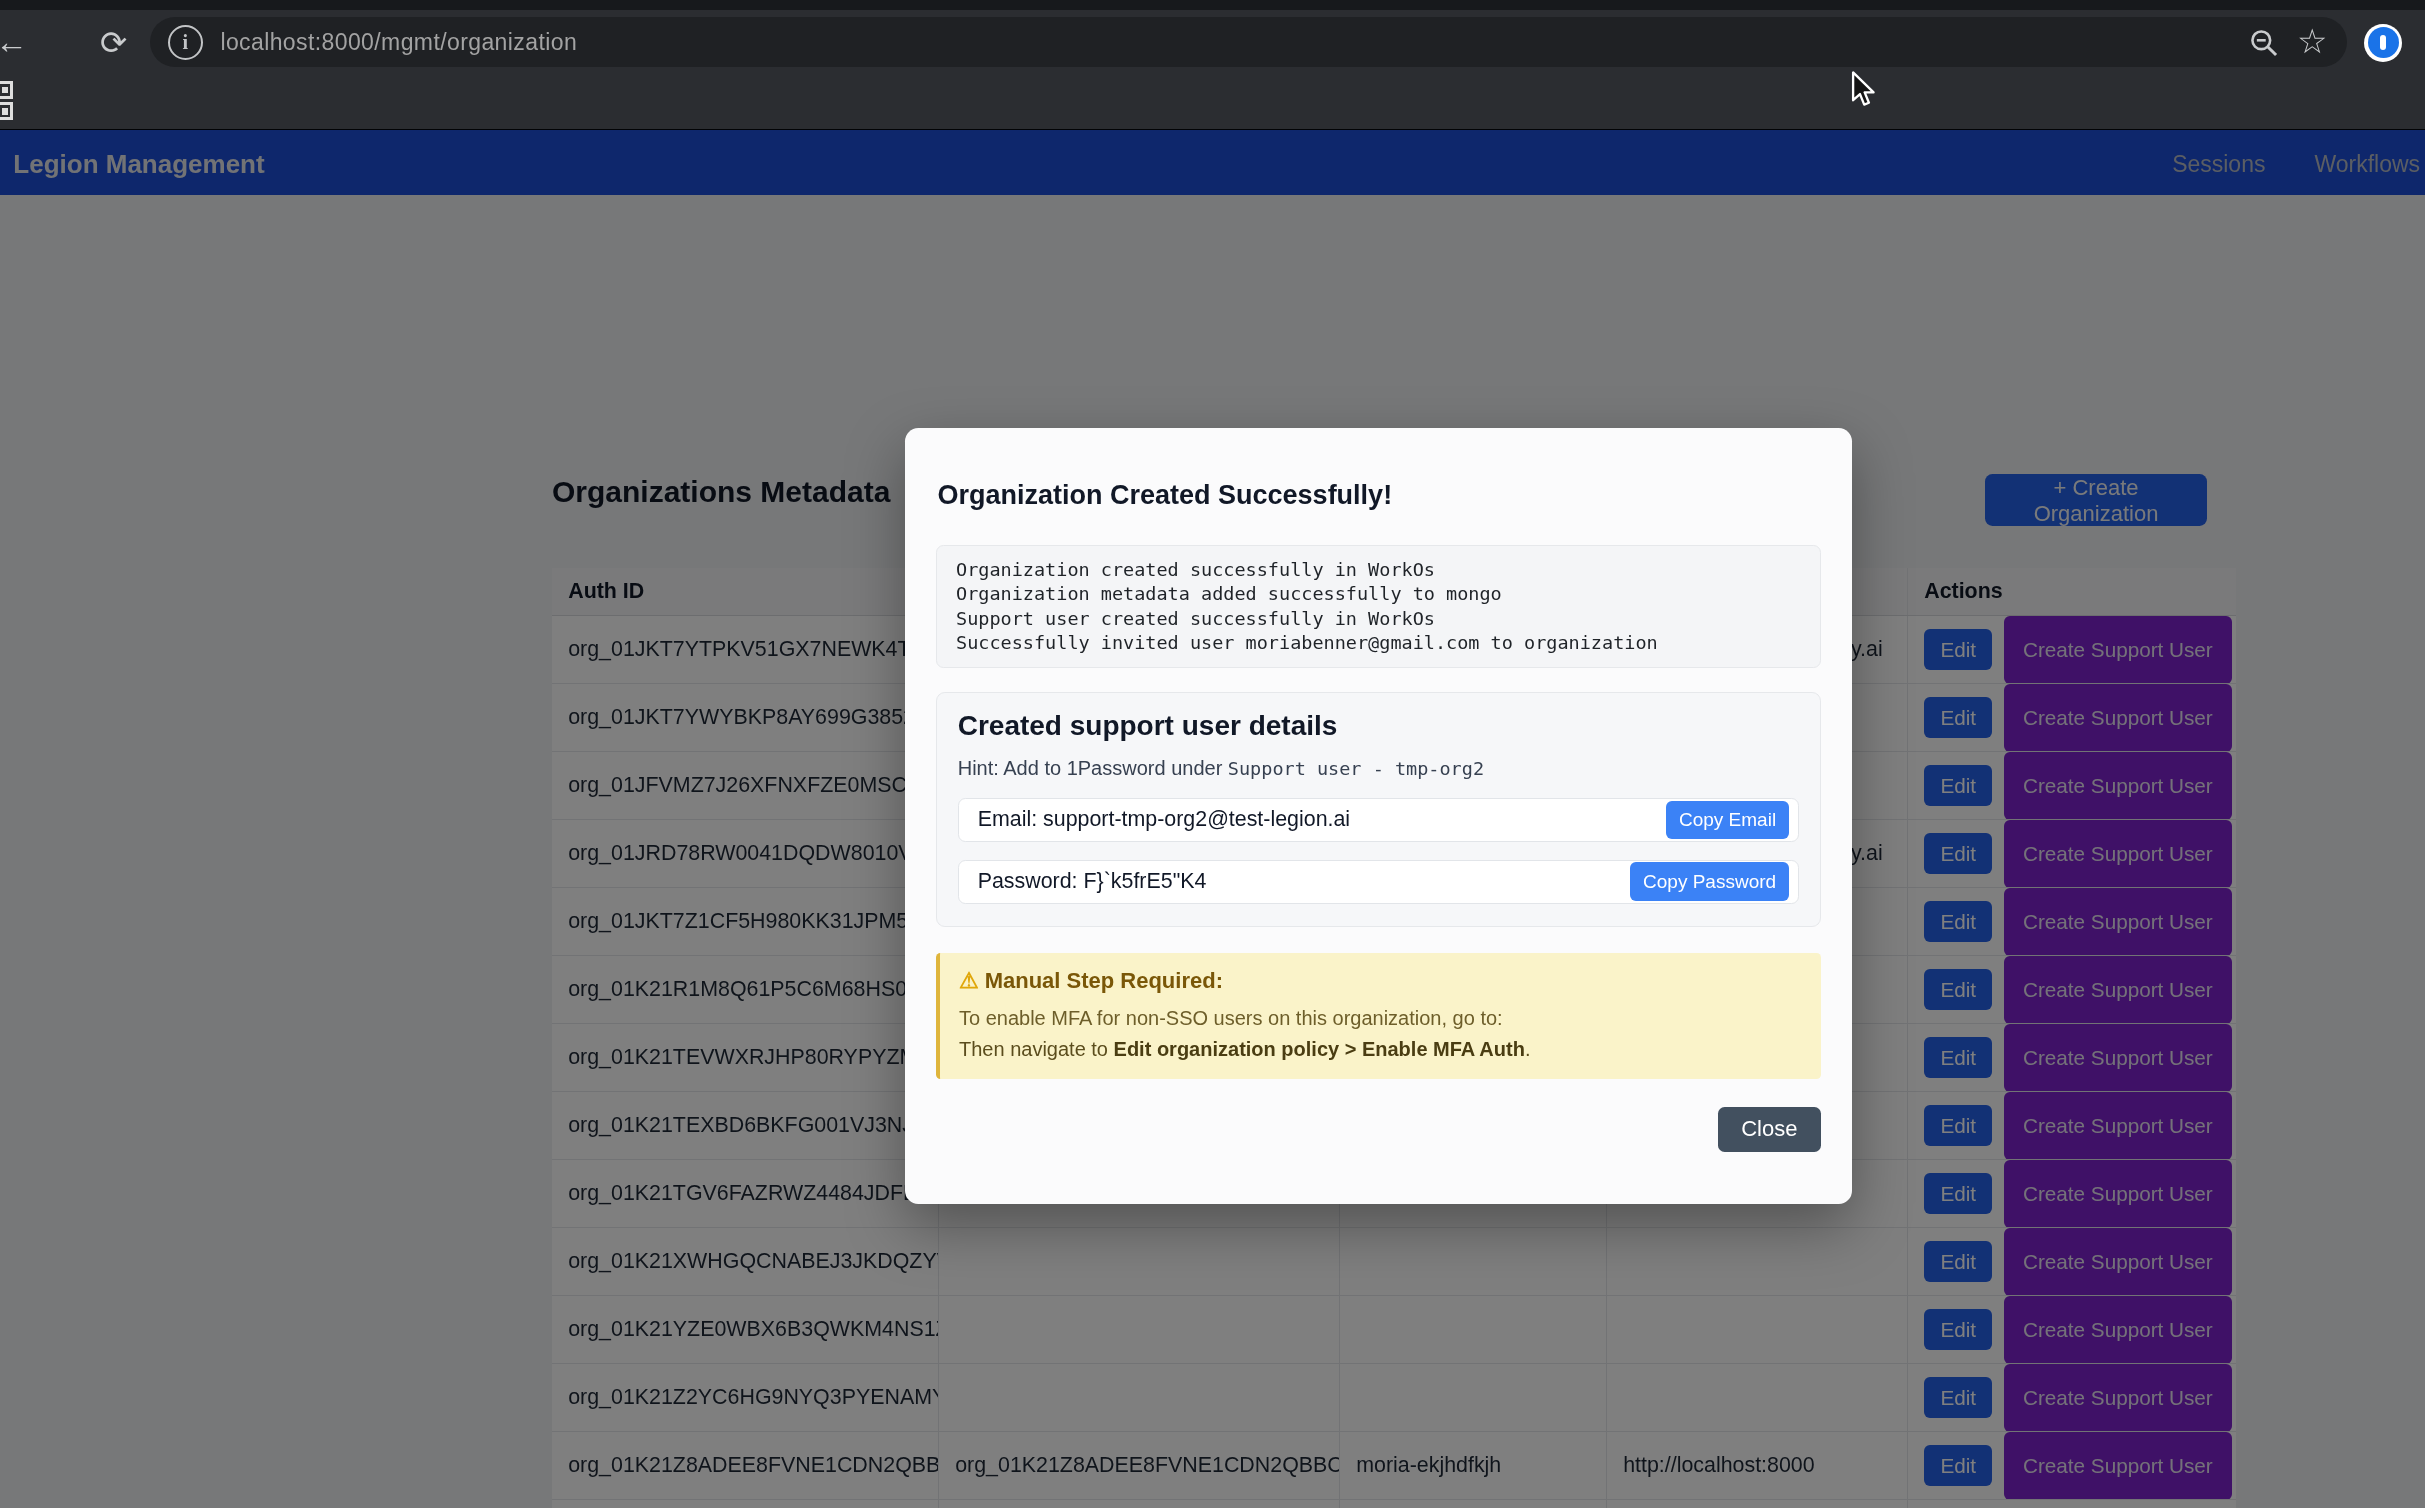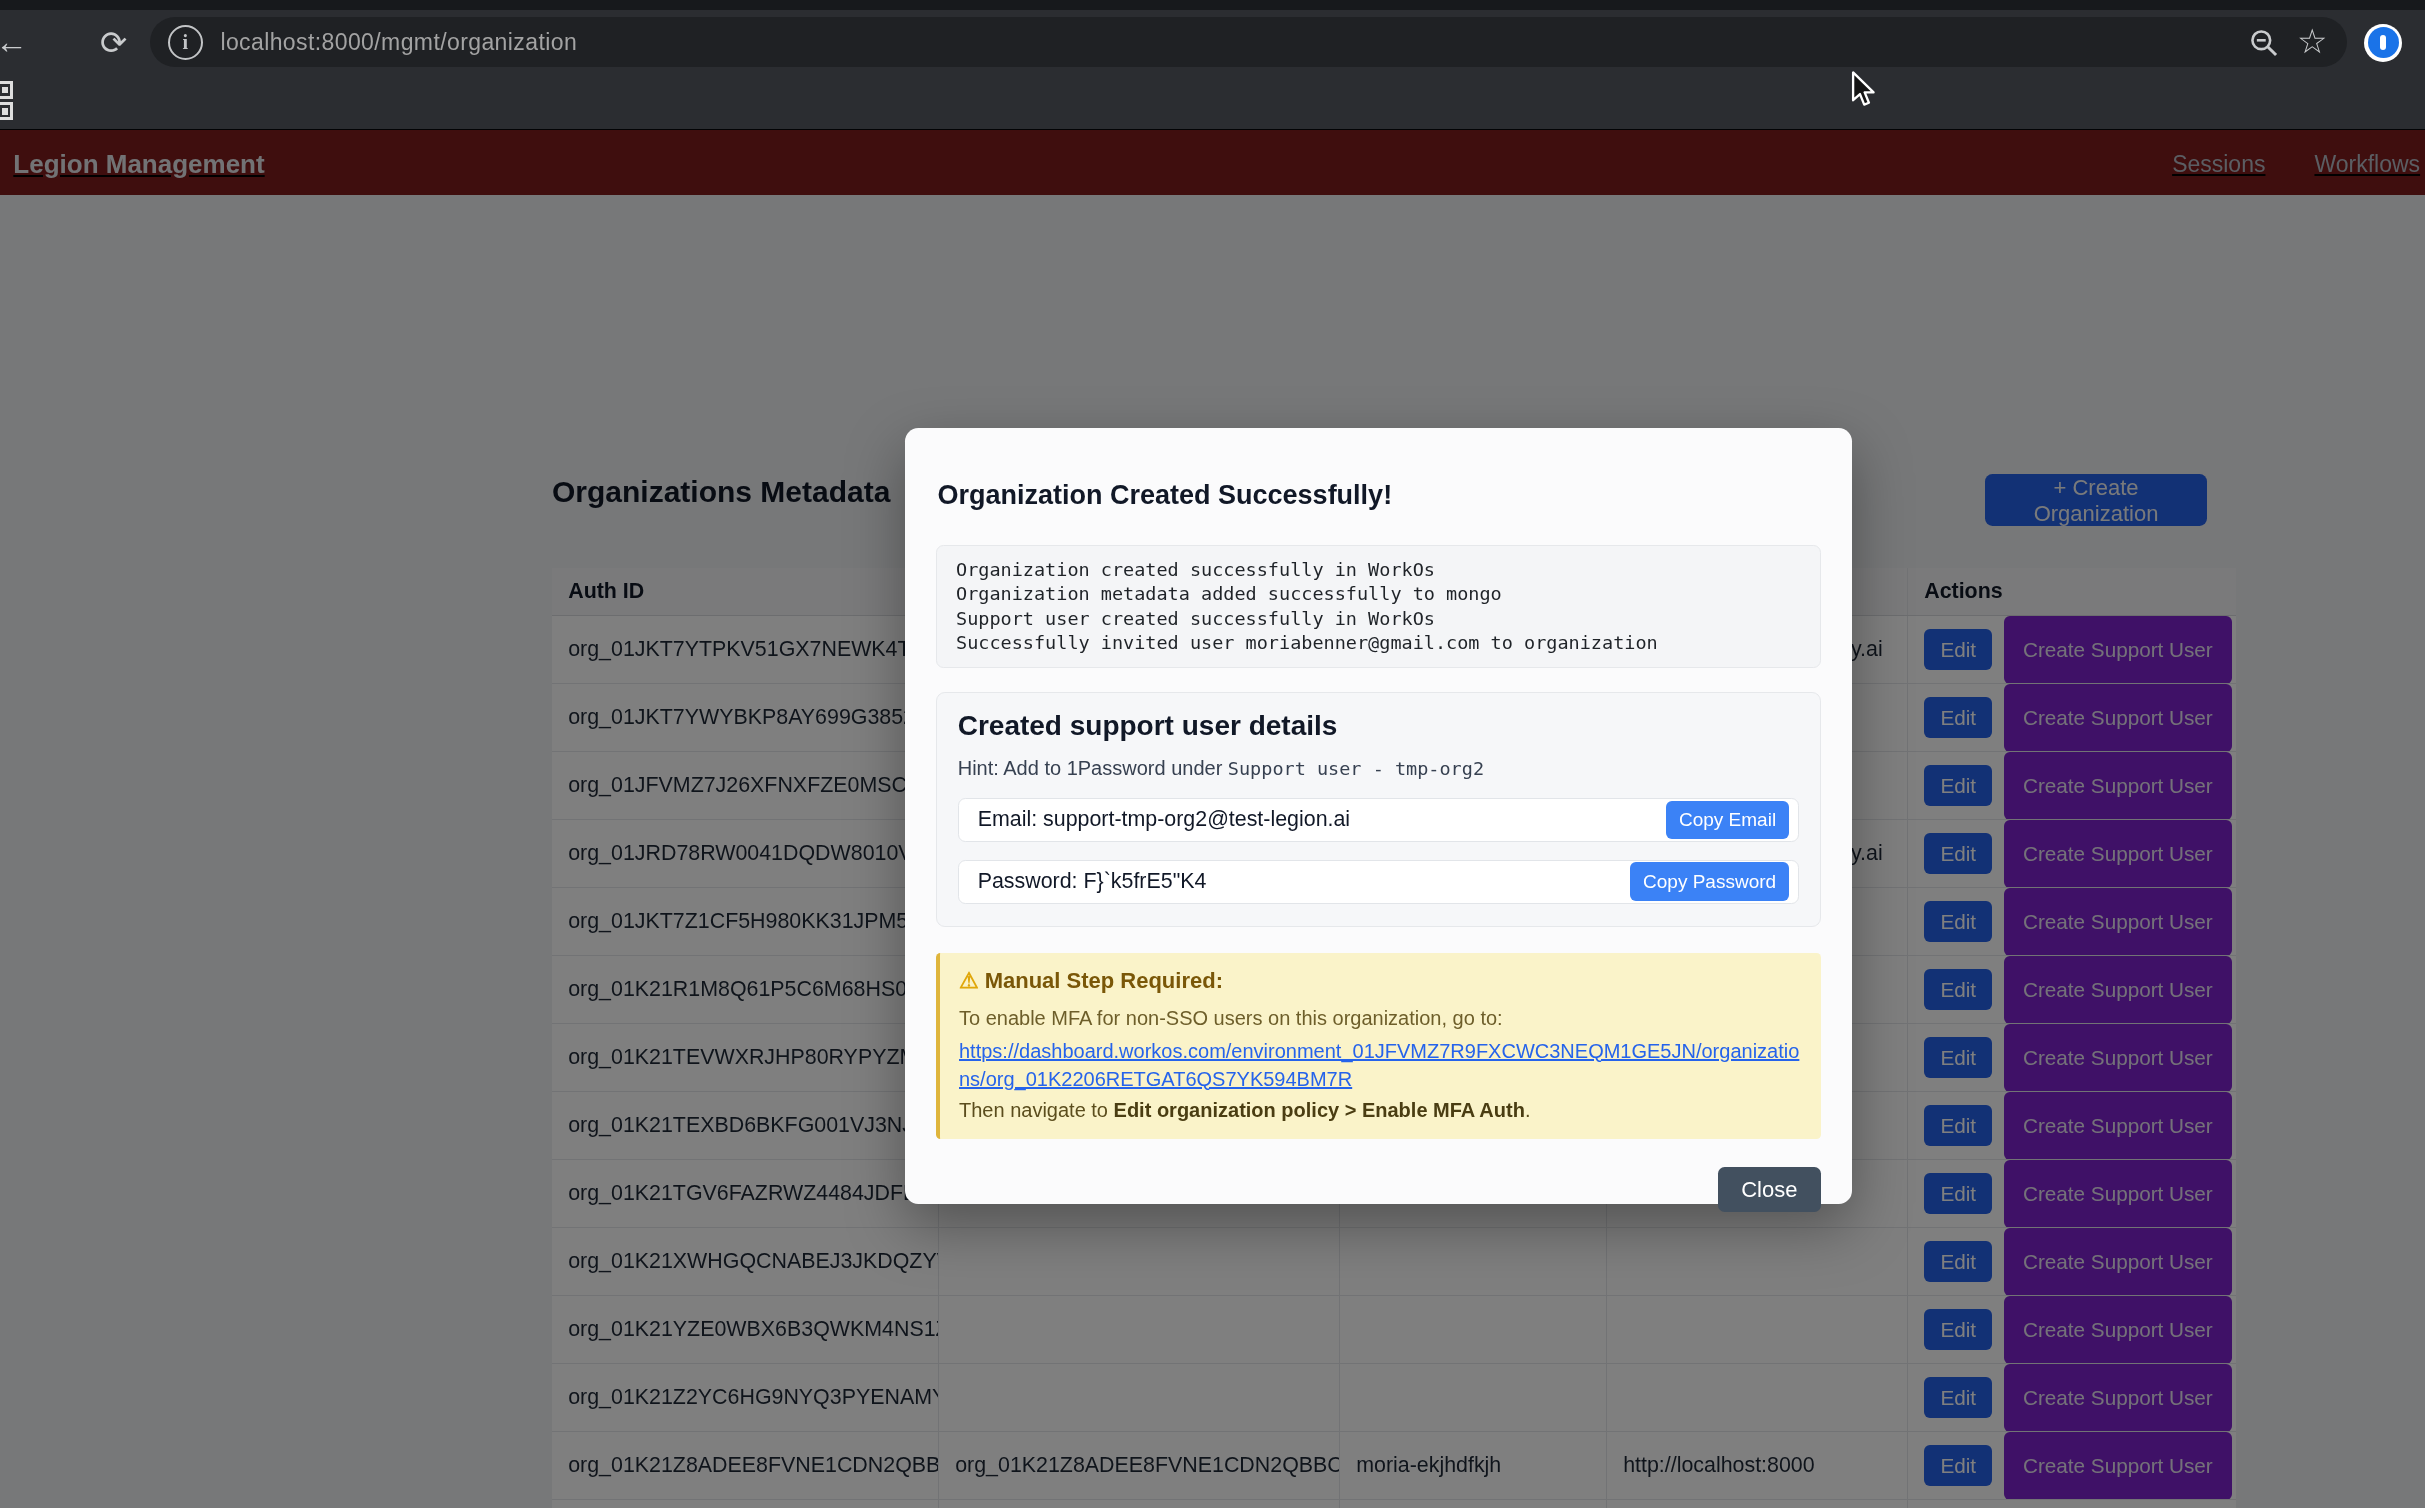--- a/index.html
+++ b/index.html
@@ -24,22 +24,22 @@
            background:#fff;display:flex;align-items:center;justify-content:center;}
   .onepass-inner{width:31px;height:31px;border-radius:50%;background:#1a73e8;
                  display:flex;align-items:center;justify-content:center;}
   .onepass-slot{width:6.6px;height:14.8px;background:#fff;border-radius:3px;}
   .grid-icons{position:absolute;left:-7.4px;top:81px;}
   .grid-icons .g{width:20.7px;height:17.7px;border:3px solid #dedede;margin-bottom:3.7px;
                  display:flex;align-items:center;justify-content:flex-end;box-sizing:border-box;}
   .grid-icons .g span{width:6.6px;height:6.6px;background:#dedede;margin-right:2.2px;}
 
   
-  .appnav{position:absolute;top:129px;left:0;width:100%;height:70px;background:#7f1d1d;
-          border-top:1.5px solid #05060a;display:flex;align-items:center;box-sizing:border-box;text-decoration:underline;}
+  .appnav{position:absolute;top:129px;left:0;width:100%;height:70px;background:#1d4ed8;
+          border-top:1.5px solid #05060a;display:flex;align-items:center;box-sizing:border-box;}
   .appnav-title{margin-left:13.3px;font-size:26px;font-weight:bold;color:#e5e7eb;}
   .appnav-links{margin-left:auto;display:flex;gap:49px;margin-right:5.9px;font-size:23px;color:#b6bcc6;}
   .appnav-links div{cursor:pointer;}
 
   
   .pagebg{position:absolute;top:195px;left:0;width:100%;height:1313px;background:#eef0f2;}
   .page-title{position:absolute;left:552px;top:280px;font-size:30px;font-weight:bold;color:#111827;}
   .switch-link{position:absolute;left:1288px;top:294px;font-size:20.7px;color:#374151;
                text-decoration:underline;cursor:pointer;}
   .create-org-btn{position:absolute;left:1985px;top:279px;width:222px;height:52px;background:#2563eb;
@@ -325,21 +325,20 @@
         <div class="cred-text">Password: F}`k5frE5"K4</div>
         <button class="copy-btn">Copy Password</button>
       </div>
     </div>
 
     <div class="warning-box">
       <div class="warning-title">
         <span class="warn-icon">⚠</span><span>Manual Step Required:</span>
       </div>
       <div class="warning-line">To enable MFA for non-SSO users on this organization, go to:</div>
-      <a class="warning-link" href="#">https://dashboard.workos.com/environment_01JFVMZ7R9FXCWC3NEQM1GE5JN/organizations/org_01K2206RETGAT6QS7YK594BM7R</a>
       <div class="warning-then">
         <span>Then navigate to </span><b>Edit organization policy &gt; Enable MFA Auth</b><span>.</span>
       </div>
     </div>
 
     <div class="modal-footer">
       <button class="close-btn">Close</button>
     </div>
   </div>
 

